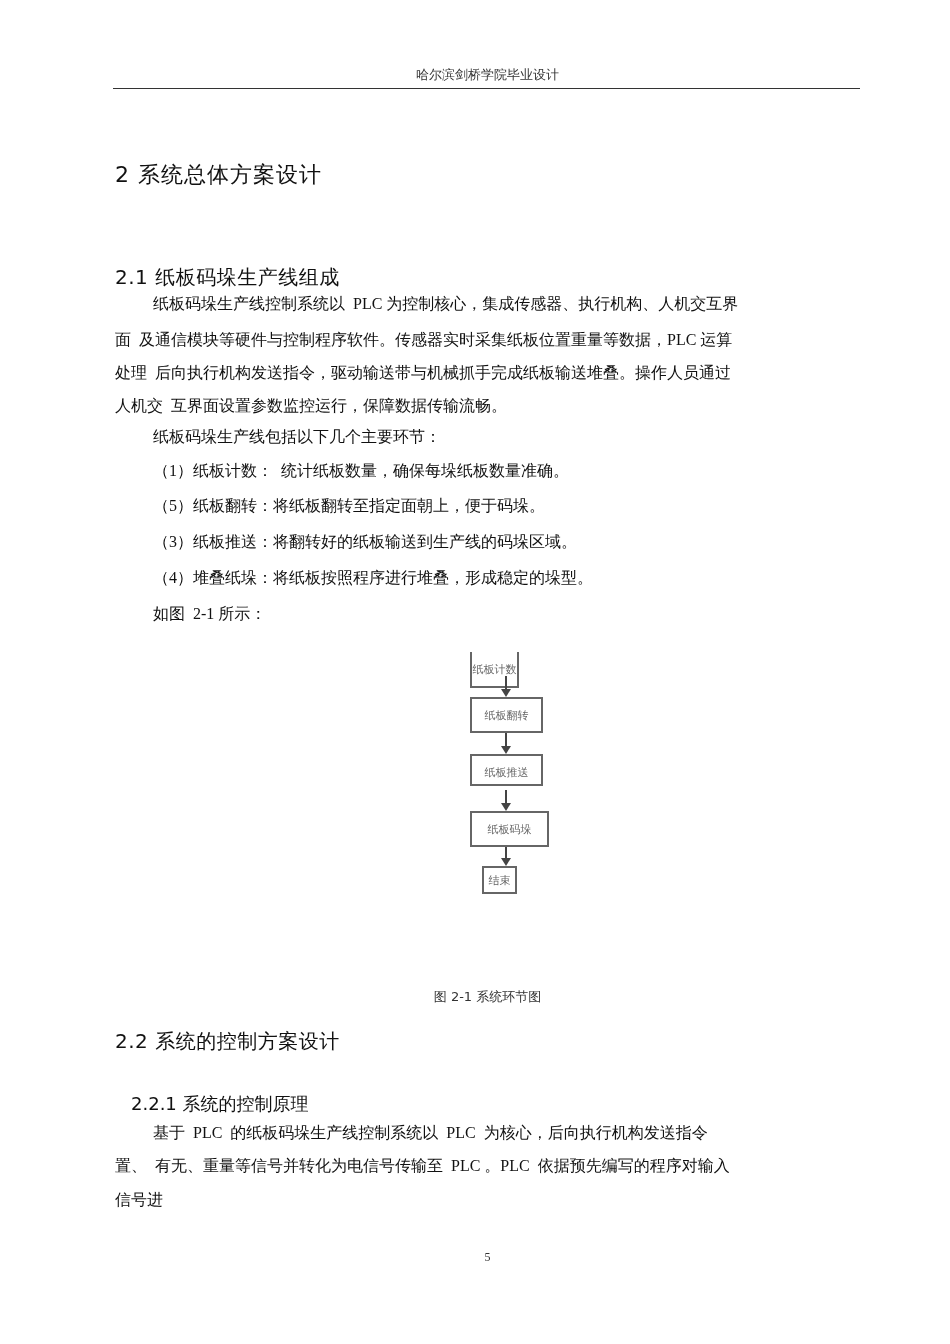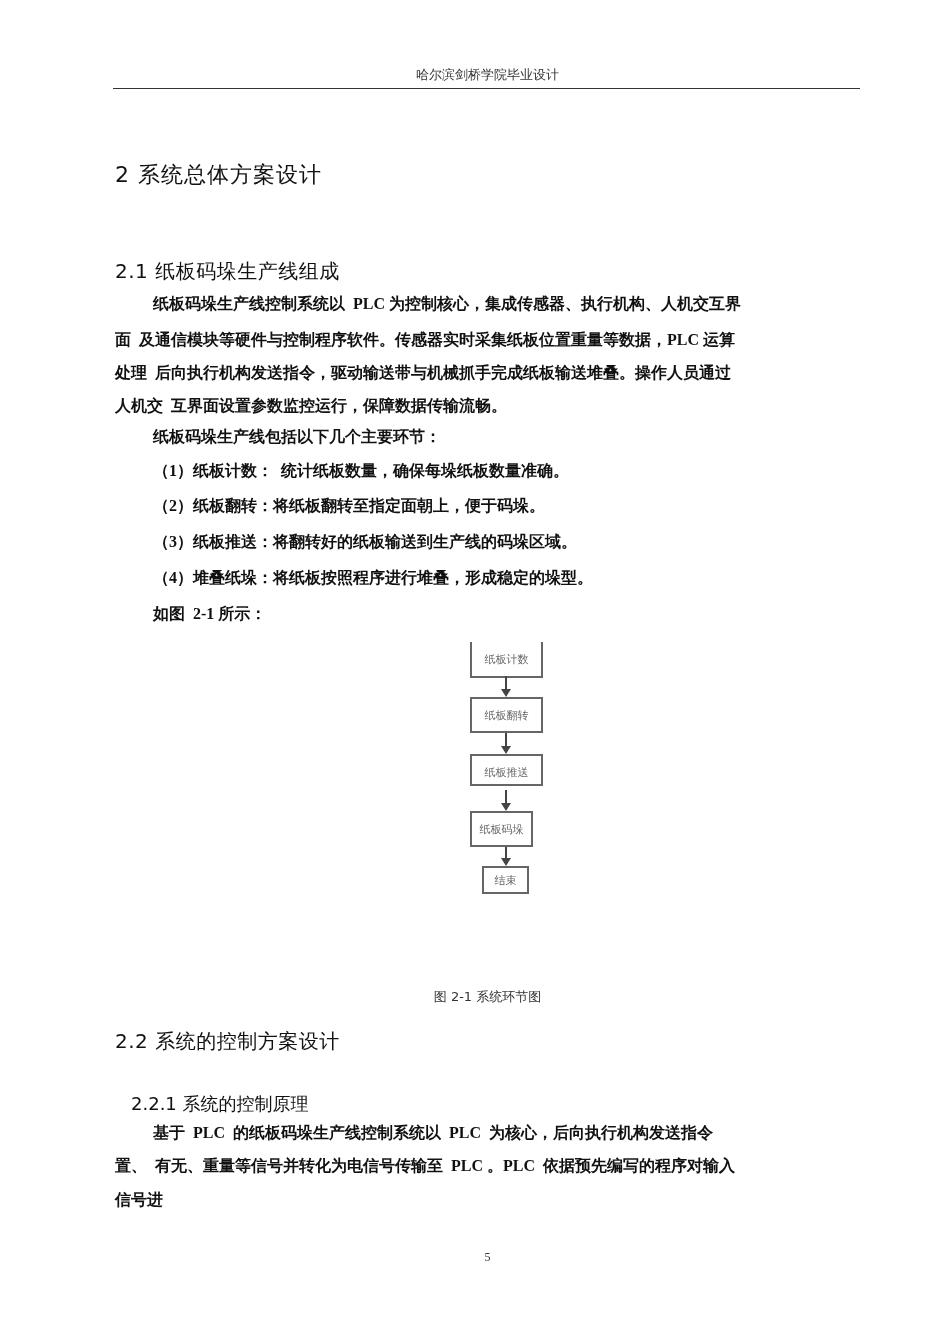--- a/index.html
+++ b/index.html
@@ -4,78 +4,78 @@
 <style>
   html, body { margin: 0; padding: 0; background: #ffffff; }
   body { width: 950px; height: 1344px; position: relative; overflow: hidden; color: #111; }
   .serif { font-family: "Liberation Serif", "DejaVu Serif", serif; }
   .sans { font-family: "DejaVu Sans", "Liberation Sans", sans-serif; }
   .header-text { position: absolute; top: 66px; left: 0; width: 975px; text-align: center; font-size: 13px; color: #333; }
   .header-rule { position: absolute; top: 88px; left: 113px; width: 747px; height: 1px; background: #333; }
   .h1 { position: absolute; left: 115px; top: 160px; font-size: 22px; font-weight: normal; margin: 0; letter-spacing: 1px; }
   .h2 { position: absolute; left: 115px; font-size: 20px; font-weight: normal; margin: 0; letter-spacing: 0.5px; }
   .h3 { position: absolute; left: 115px; font-size: 18px; font-weight: normal; margin: 16px; }
-  .line { position: absolute; font-size: 16px; line-height: 20px; white-space: pre; font-weight: bold; }
+  .line { position: absolute; font-size: 16px; line-height: 20px; white-space: pre; }
   .flow { position: absolute; left: 462px; top: 640px; width: 100px; height: 260px; }
   .fbox { position: absolute; border: 2px solid #666; background: #fff; box-sizing: border-box;
           font-size: 11px; color: #666; text-align: center; }
   .arrow { position: absolute; left: 43px; width: 2px; background: #444; }
   .arrowhead { position: absolute; left: 39px; width: 0; height: 0;
                border-left: 5px solid transparent; border-right: 5px solid transparent; border-top: 8px solid #444; }
   .caption { position: absolute; top: 988px; left: 0; width: 975px; text-align: center; font-size: 13px; color: #333; }
   .pagenum { position: absolute; top: 1250px; left: 0; width: 975px; text-align: center; font-size: 12px; color: #333; }
 </style>
 </head>
 <body>
 
 <div>
   <div class="header-text serif">哈尔滨剑桥学院毕业设计</div>
   <div class="header-rule"></div>
 </div>
 
 <h1 class="h1 sans">2  系统总体方案设计</h1>
 
-<h2 class="h2 sans" style="top:258px;text-align:right;">2.1  纸板码垛生产线组成</h2>
+<h2 class="h2 sans" style="top:264px;text-align:right;">2.1  纸板码垛生产线组成</h2>
 
 <div>
   <div class="line serif" style="left:153px; top:294px;">纸板码垛生产线控制系统以  PLC 为控制核心，集成传感器、执行机构、人机交互界</div>
   <div class="line serif" style="left:115px; top:330px;">面  及通信模块等硬件与控制程序软件。传感器实时采集纸板位置重量等数据，PLC 运算</div>
   <div class="line serif" style="left:115px; top:363px;">处理  后向执行机构发送指令，驱动输送带与机械抓手完成纸板输送堆叠。操作人员通过</div>
   <div class="line serif" style="left:115px; top:396px;">人机交  互界面设置参数监控运行，保障数据传输流畅。</div>
 </div>
 
 <div class="line serif" style="left:153px; top:427px;">纸板码垛生产线包括以下几个主要环节：</div>
 
 <div>
   <div class="line serif" style="left:153px; top:461px;">（1）纸板计数：  统计纸板数量，确保每垛纸板数量准确。</div>
-  <div class="line serif" style="left:153px; top:496px;">（2）纸板翻转：将纸板翻转至指定面朝上，便于码垛。</div>
+  <div class="line serif" style="left:153px; top:496px;">（5）纸板翻转：将纸板翻转至指定面朝上，便于码垛。</div>
   <div class="line serif" style="left:153px; top:532px;">（3）纸板推送：将翻转好的纸板输送到生产线的码垛区域。</div>
   <div class="line serif" style="left:153px; top:568px;">（4）堆叠纸垛：将纸板按照程序进行堆叠，形成稳定的垛型。</div>
 </div>
 
 <div class="line serif" style="left:153px; top:604px;">如图  2-1 所示：</div>
 
 <div class="flow serif">
-  <div class="fbox" style="left:8px; top:2px; width:73px; height:36px; line-height:34px; border-top:none;">纸板计数</div>
+  <div class="fbox" style="left:8px; top:12px; width:49px; height:36px; line-height:34px; border-top:none;">纸板计数</div>
   <div class="arrow" style="top:36px; height:14px;"></div>
   <div class="arrowhead" style="top:49px;"></div>
 
   <div class="fbox" style="left:8px; top:57px; width:73px; height:36px; line-height:32px;">纸板翻转</div>
   <div class="arrow" style="top:93px; height:14px;"></div>
   <div class="arrowhead" style="top:106px;"></div>
 
   <div class="fbox" style="left:8px; top:114px; width:73px; height:32px; line-height:32px;">纸板推送</div>
   <div class="arrow" style="top:150px; height:14px;"></div>
   <div class="arrowhead" style="top:163px;"></div>
 
-  <div class="fbox" style="left:8px; top:171px; width:63px; height:36px; line-height:32px;">纸板码垛</div>
+  <div class="fbox" style="left:8px; top:171px; width:79px; height:36px; line-height:32px;">纸板码垛</div>
   <div class="arrow" style="top:207px; height:12px;"></div>
   <div class="arrowhead" style="top:218px;"></div>
 
-  <div class="fbox" style="left:20px; top:226px; width:47px; height:28px; line-height:24px;">结束</div>
+  <div class="fbox" style="left:20px; top:226px; width:35px; height:28px; line-height:24px;">结束</div>
 </div>
 
 <div class="caption sans">图  2-1    系统环节图</div>
 
 <h2 class="h2 sans" style="top:1028px;">2.2  系统的控制方案设计</h2>
 <h3 class="h3 sans" style="top:1076px;">2.2.1  系统的控制原理</h3>
 
 <div>
   <div class="line serif" style="left:153px; top:1123px;">基于  PLC  的纸板码垛生产线控制系统以  PLC  为核心，后向执行机构发送指令</div>
   <div class="line serif" style="left:115px; top:1156px;">置、  有无、重量等信号并转化为电信号传输至  PLC 。PLC  依据预先编写的程序对输入</div>

